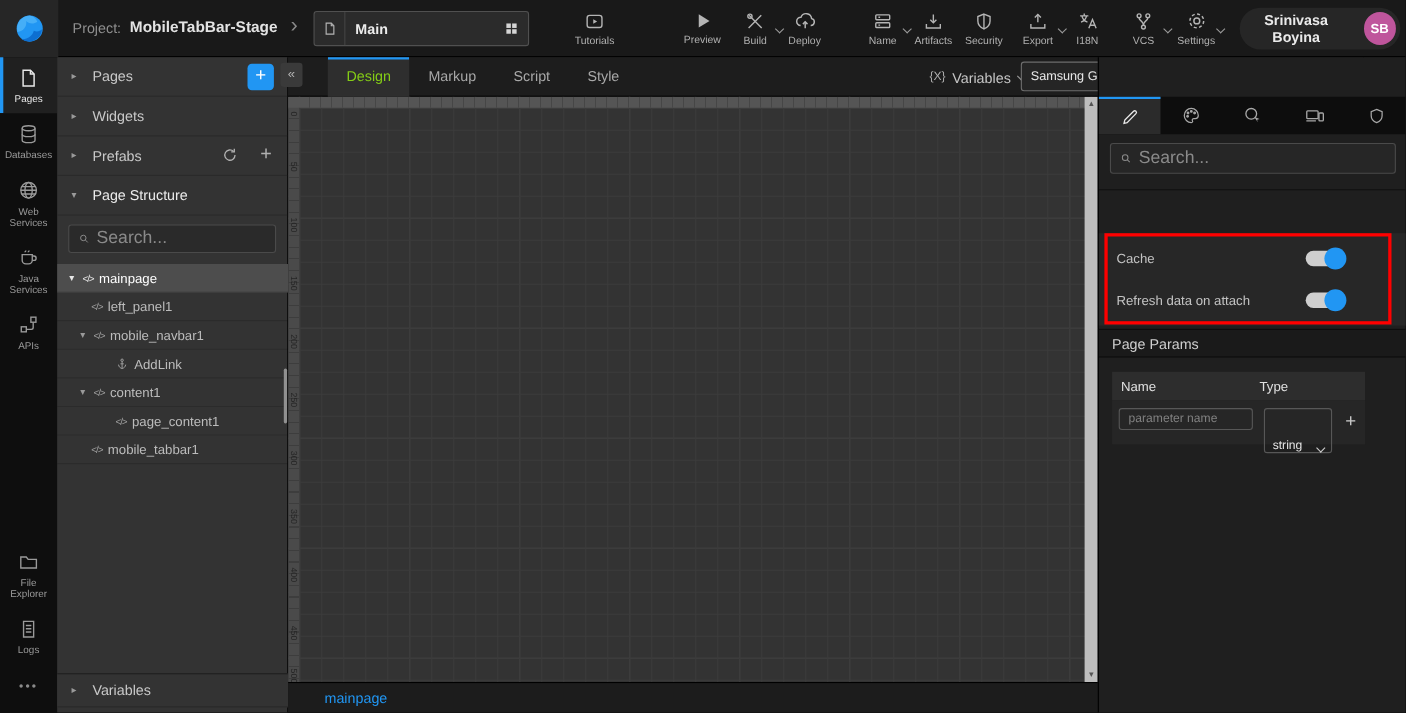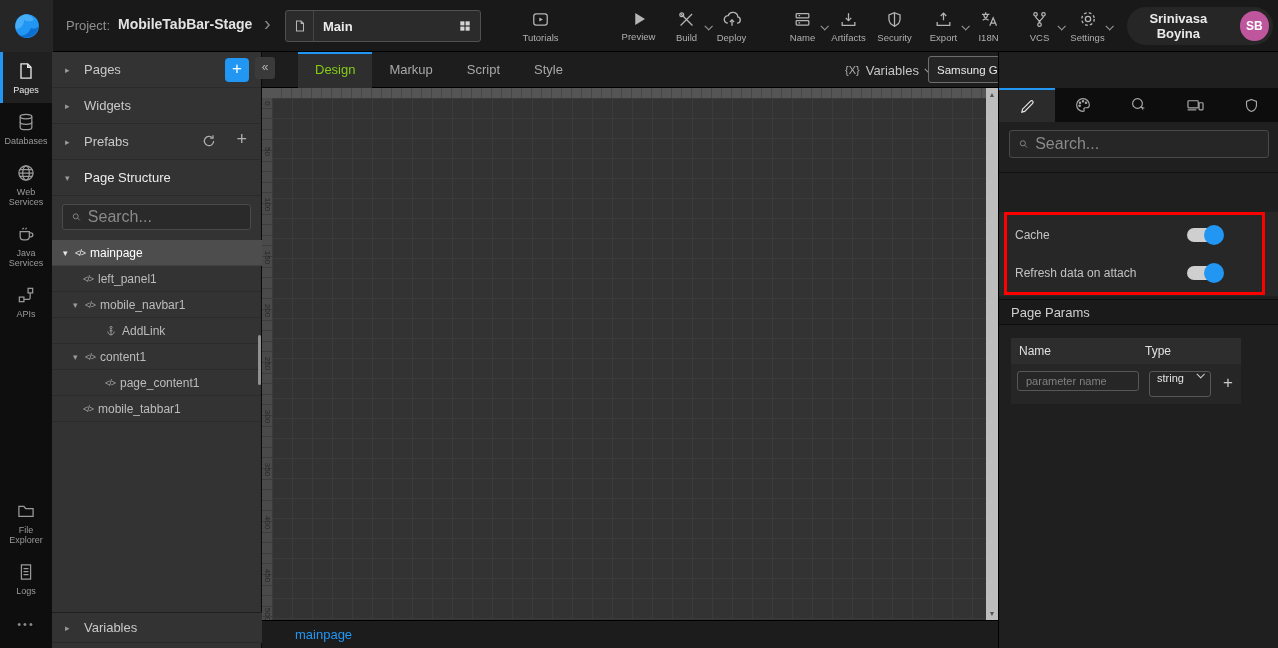--- a/index.html
+++ b/index.html
@@ -124,21 +124,21 @@
   .toggle { position:absolute; left:188px; width:35px; height:14px; background:#cfcfcf; border-radius:7px; cursor:pointer; }
   .toggle .knob { position:absolute; right:-2px; top:-3px; width:20px; height:20px; border-radius:50%; background:#2196f3; }
   .highlight-box { left:5px; top:160px; width:261px; height:83px; border:3px solid #f00; pointer-events:none; z-index:6; }
   .params-table { left:12px; top:286px; width:230px; }
   .pt-head { height:26px; background:#2d2d2d; display:flex; align-items:center; }
   .pt-head .h1 { margin-left:8px; width:126px; font-size:12px; color:#e0e0e0; }
   .pt-head .h2 { font-size:12px; color:#e0e0e0; }
   .pt-body { height:40px; background:#262626; display:flex; align-items:center; position:relative; }
   .param-input { position:absolute; left:6px; top:7px; width:122px; height:20px; background:transparent; border:1px solid #575757; border-radius:3px; color:#ddd; font-size:11px; padding:0 8px; outline:none; font-family:Liberation Sans, sans-serif; }
   .param-input::placeholder { color:#808080; }
-  .type-select { position:absolute; left:138px; top:7px; width:62px; height:26px; border:1px solid #575757; border-radius:3px; display:flex; align-items:flex-start; justify-content:space-between; padding:0 7px; cursor:pointer; }
+  .type-select { position:absolute; left:138px; top:7px; width:62px; height:41px; border:1px solid #575757; border-radius:3px; display:flex; align-items:flex-end; justify-content:space-between; padding:0 7px; cursor:pointer; }
   .type-select .tval { font-size:11px; color:#e5e5e5; }
   .pt-add { position:absolute; left:206px; top:0; width:22px; height:40px; font-size:17px; color:#c9c9c9; text-align:center; line-height:38px; cursor:pointer; }
 </style>
 </head>
 <body>
 
 <div id="app">
 
   <div class="abs topbar">
     <div class="abs logo-box">

